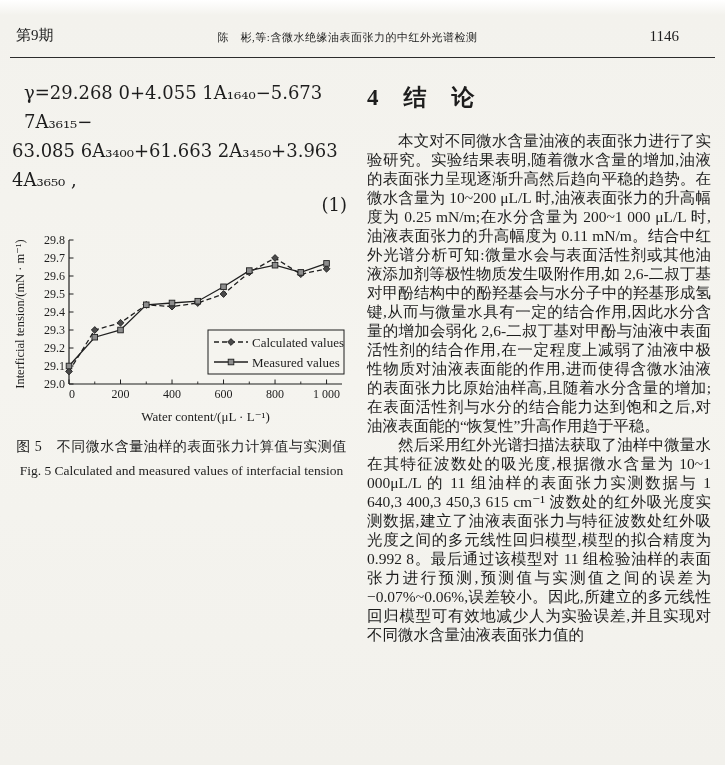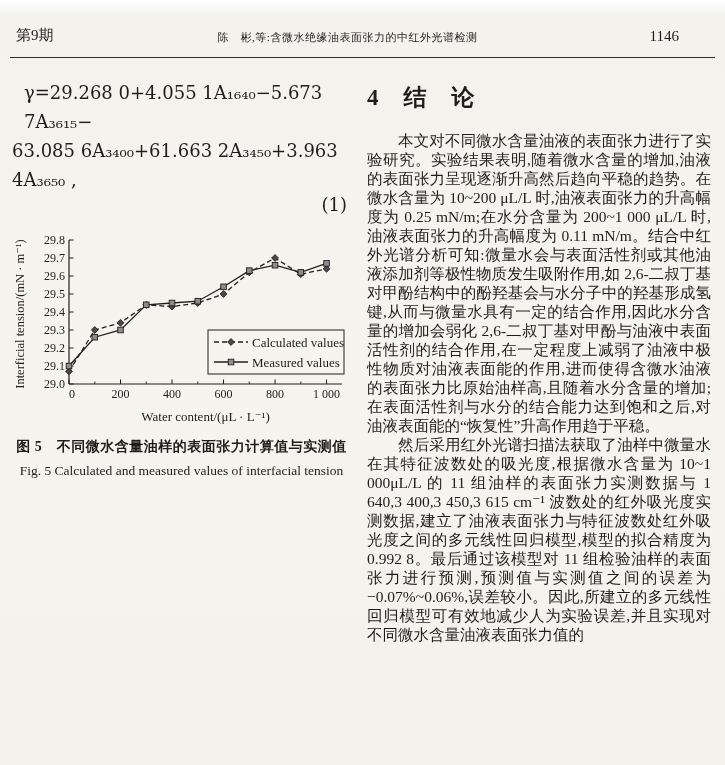--- a/index.html
+++ b/index.html
@@ -39,21 +39,21 @@
   .eq .l1{padding-left:14px;}
   .eq .l2{padding-left:2px;}
   .eq .num{text-align:right;padding-right:6px;line-height:22px;}
   h2.sec{
     margin:10px 0 18px 0;font-size:23px;font-weight:bold;
     letter-spacing:1px;
   }
   figure{margin:14px 0 0 0;padding:0;}
   .chart-wrap{margin-left:2px;}
   .cap-zh{
-    font-weight:bold;font-size:14px;text-align:center;margin-top:8px;
+    font-weight:normal;font-size:14px;text-align:center;margin-top:8px;
     letter-spacing:.5px;
   }
   .cap-en{font-size:13.5px;text-align:center;margin-top:7px;}
   svg text{font-family:"Liberation Serif","DejaVu Serif",serif;fill:#1d1d1d;}
 </style>
 </head>
 <body>
 
 <div class="page">
 

